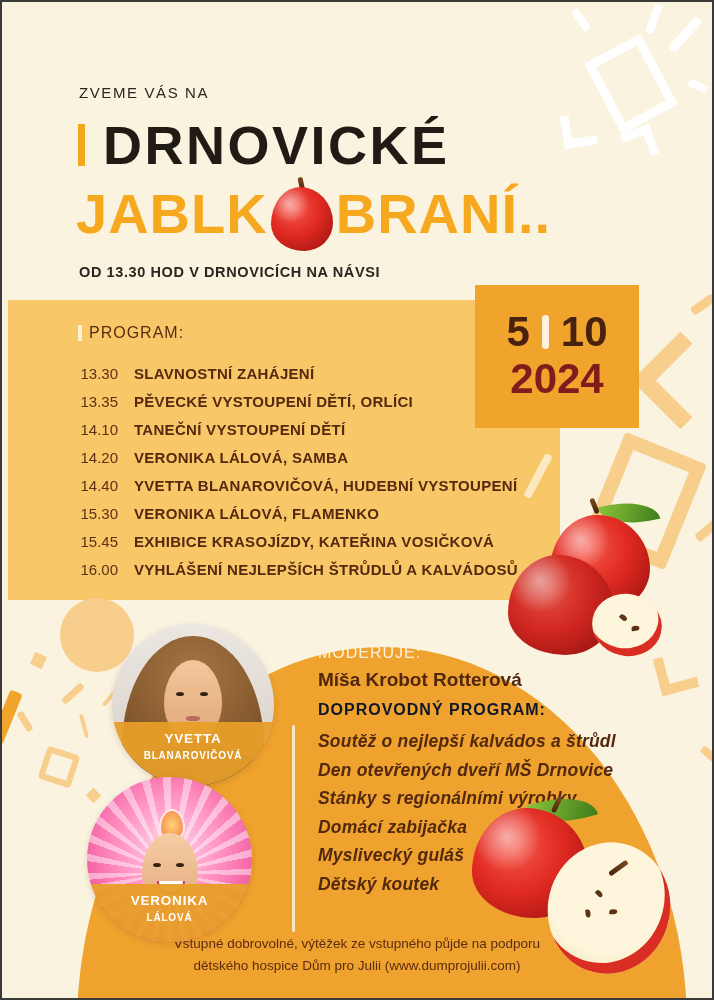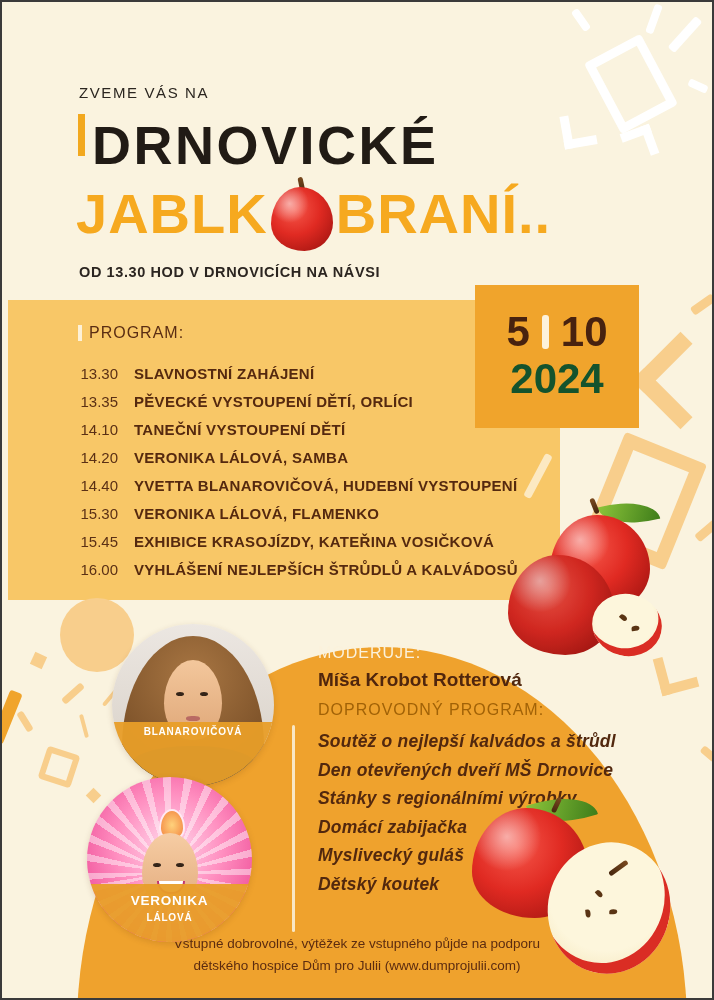--- a/index.html
+++ b/index.html
@@ -17,21 +17,21 @@
   .hollow{background:transparent !important; border-style:solid; border-radius:4px;}
   .hollow.w{border-color:#ffffff;}
   .hollow.lo{border-color:#F8CE8C;}
   .lshape{background:transparent !important; border-style:none;}
   .lshape.w{border-left:9px solid #fff; border-bottom:9px solid #fff;}
   .lshape.lo{border-left:12px solid #F8CE8C; border-bottom:12px solid #F8CE8C;}
   .circ{border-radius:50%;}
   
   .kicker{position:absolute; left:77px; top:82px; font-size:15px; letter-spacing:1.6px;
     color:#2b2620; font-weight:500;}
-  .title-row{position:absolute; left:76px; top:112px; display:flex; }
+  .title-row{position:absolute; left:76px; top:112px; display:flex; align-items:center;gap:11px;}
   .gold-bar{display:inline-block; width:7px; height:42px; background:#F2A81E; margin-right:7px;}
   .title-top{font-size:54px; font-weight:600; letter-spacing:2.5px; color:#211b15;}
   .title-bottom-row{position:absolute; left:74px; top:178px; display:flex; align-items:center;}
   .title-orange{font-size:56px; font-weight:800; letter-spacing:1px; color:#F6A91F;}
   .subtitle{position:absolute; left:77px; top:262px; font-size:14.5px; font-weight:700;
     letter-spacing:.6px; color:#2b2520;}
   
   .apple-body{position:absolute; border-radius:47% 53% 46% 54% / 58% 56% 44% 42%;
     background:
       radial-gradient(circle at 30% 26%, rgba(255,255,255,.55), rgba(255,255,255,0) 30%),
@@ -52,21 +52,21 @@
   .panel-head .tick{display:inline-block; width:4px; height:16px; background:#FDF1D8; margin-right:7px;}
   .rows{position:absolute; left:60px; top:46px; right:10px;}
   .row{display:flex; align-items:baseline; height:28px;}
   .time{width:50px; text-align:right; font-size:15px; font-weight:500; color:#5b3015;}
   .ptitle{margin-left:16px; font-size:15px; font-weight:800; letter-spacing:.3px; color:#55290f;margin-top:19px;}
   
   .datebox{position:absolute; left:473px; top:283px; width:164px; height:143px; background:#F0A42C;
     display:flex; flex-direction:column; align-items:center; justify-content:center; z-index:3;}
   .dateline{font-size:42px; font-weight:600; color:#48220f; line-height:1.1; display:flex; align-items:center;}
   .datesep{display:inline-block; width:7px; height:34px; background:#FDF2DB; border-radius:3px; margin:0 12px;}
-  .year{font-size:42px; font-weight:600; color:#14532d; line-height:1.15;}
+  .year{font-size:42px; font-weight:600; color:#7f1d1d; line-height:1.15;}
   
   .blob{position:absolute; left:75px; top:645px; width:610px; height:760px; background:#EFA22D;
     border-radius:50%; z-index:2;}
   
   .photo{position:absolute; border-radius:50%; overflow:hidden; z-index:5;
     box-shadow:0 2px 6px rgba(80,40,0,.15);}
   .photo .band{position:absolute; left:0; right:0; bottom:0; background:rgba(232,158,40,.95);
     text-align:center; color:#fff; font-weight:800; letter-spacing:.8px;}
   .photo .band .l1{font-size:13.5px; padding-top:9px;}
   .photo .band .l2{font-size:10px; padding-top:4px;}
@@ -95,21 +95,21 @@
   .smile{position:absolute; width:24px; height:11px; background:#fff;
     border:2px solid #c2356f; border-top:none; border-radius:0 0 14px 14px;}
   
   .divider{position:absolute; left:290px; top:723px; width:3px; height:207px;
     background:rgba(250,243,223,.85); z-index:4; border-radius:2px;}
   .mod-label{position:absolute; left:316px; top:642px; font-size:16px; letter-spacing:1px;
     color:#FBF2DC; font-weight:500; z-index:4;}
   .mod-name{position:absolute; left:316px; top:667px; font-size:19px; font-weight:800;
     color:#50260d; z-index:4;}
   .side-head{position:absolute; left:316px; top:699px; font-size:16px; letter-spacing:1px;
-    color:#a16207; font-weight:400; z-index:4;}
+    color:#0f172a; font-weight:700; z-index:4;}
   .side-list{position:absolute; left:316px; top:729px; z-index:4;}
   .side-item{font-size:17.5px; font-weight:800; color:#52280e; height:28.6px; letter-spacing:.2px;font-style:italic;}
   
   .footer{position:absolute; left:110px; top:931px; width:490px; text-align:center;
     font-size:13.5px; color:#5c2c10; line-height:22px; z-index:4; font-weight:500;}
 </style>
 </head>
 <body>
 
 <div class="poster">
@@ -238,20 +238,21 @@
 
   <div class="photo p-yvetta">
     <div class="yv-hair"></div>
     <div class="yv-face">
       <span class="eye" style="left:12px;top:32px;"></span>
       <span class="eye" style="left:36px;top:32px;"></span>
       <span class="lips" style="left:22px;top:56px;"></span>
     </div>
     <div class="yv-torso"></div>
     <div class="band" style="height:64px;">
+      <div class="l1">YVETTA</div>
       <div class="l2">BLANAROVIČOVÁ</div>
     </div>
   </div>
 
   <div class="photo p-veronika">
     <div class="ve-jewel"></div>
     <div class="ve-face">
       <span class="eye" style="left:11px;top:30px;"></span>
       <span class="eye" style="left:34px;top:30px;"></span>
       <span class="smile" style="left:15px;top:48px;"></span>

